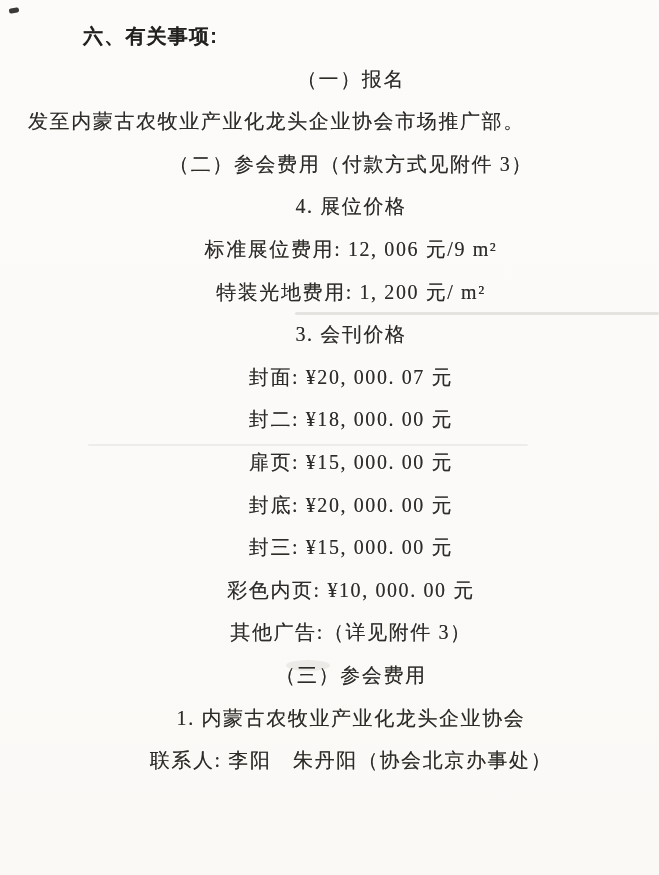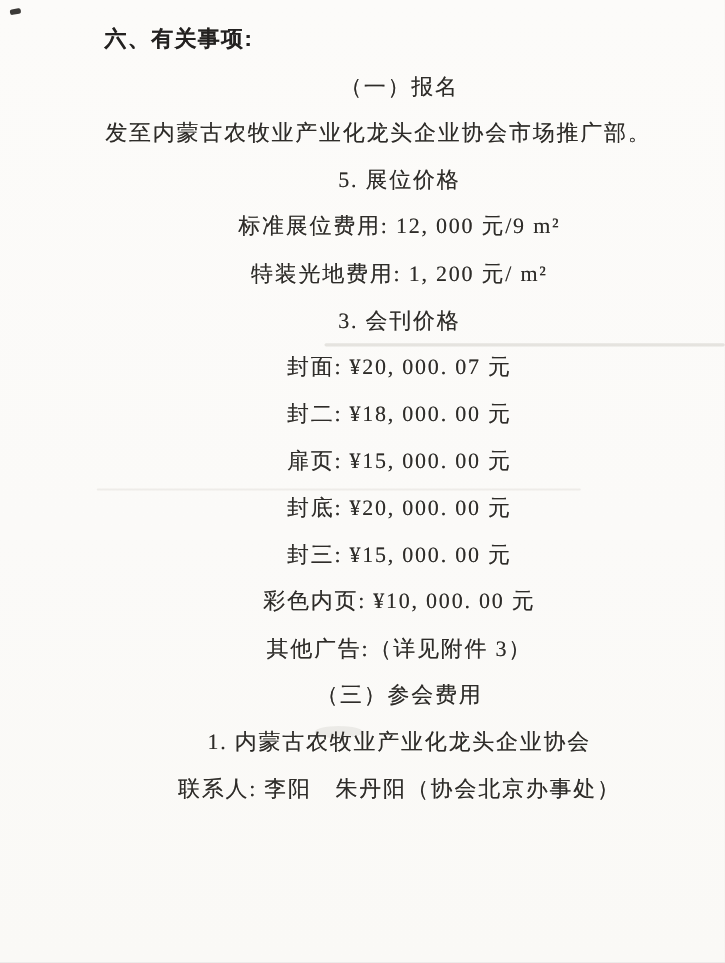--- a/index.html
+++ b/index.html
@@ -12,41 +12,41 @@
     width: 659px;
     height: 875px;
     margin: 0;
     background: linear-gradient(180deg, #fcfbf9 0%, #fbfaf8 55%, #faf9f6 100%);
     overflow: hidden;
     font-family: "Liberation Serif", "DejaVu Serif", serif;
     color: #2e2c29;
   }
   .content {
     position: absolute;
-    left: 40px;
+    left: 28px;
     top: 15px;
     width: 608px;
     font-size: 20px;
     letter-spacing: 1.6px;
     text-shadow: 0 0 0.5px rgba(45,43,40,0.55);
   }
   .ln {
     height: 42.6px;
     line-height: 42.6px;
     white-space: nowrap;
   }
   .ln-heading {
     padding-left: 55px;
     font-family: "Liberation Sans", "DejaVu Sans", sans-serif;
     font-weight: 700;
     letter-spacing: 1.2px;
     color: #232120;
   }
   .ln-indent { padding-left: 38px; text-align: center; }
-  .ln-flush  { padding-left: 0; text-align: center; }
+  .ln-flush  { padding-left: 0; }
   .ln-justify {
     white-space: normal;
     text-align: justify;
     text-align-last: justify;
   }
   
   .artifact { position: absolute; pointer-events: none; }
   .mark-topleft {
     left: 9px; top: 8px; width: 10px; height: 5px;
     background: #3c3a38; border-radius: 2px;
@@ -72,22 +72,23 @@
 
   <div class="artifact mark-topleft"></div>
   <div class="artifact streak-1"></div>
   <div class="artifact streak-2"></div>
   <div class="artifact smudge-1"></div>
 
   <div class="content">
     <div class="ln ln-heading">六、有关事项:</div>
     <div class="ln ln-indent">（一）报名</div>
     <div class="ln ln-flush">发至内蒙古农牧业产业化龙头企业协会市场推广部。</div>
-    <div class="ln ln-indent">5. 展位价格</div>
-    <div class="ln ln-indent">标准展位费用: 12, 000 元/9 m²</div>
+    <div class="ln ln-indent">（二）参会费用（付款方式见附件 3）</div>
+    <div class="ln ln-indent">4. 展位价格</div>
+    <div class="ln ln-indent">标准展位费用: 12, 006 元/9 m²</div>
     <div class="ln ln-indent">特装光地费用: 1, 200 元/ m²</div>
     <div class="ln ln-indent">3. 会刊价格</div>
     <div class="ln ln-indent">封面: ¥20, 000. 07 元</div>
     <div class="ln ln-indent">封二: ¥18, 000. 00 元</div>
     <div class="ln ln-indent">扉页: ¥15, 000. 00 元</div>
     <div class="ln ln-indent">封底: ¥20, 000. 00 元</div>
     <div class="ln ln-indent">封三: ¥15, 000. 00 元</div>
     <div class="ln ln-indent">彩色内页: ¥10, 000. 00 元</div>
     <div class="ln ln-indent">其他广告:（详见附件 3）</div>
     <div class="ln ln-indent">（三）参会费用</div>

